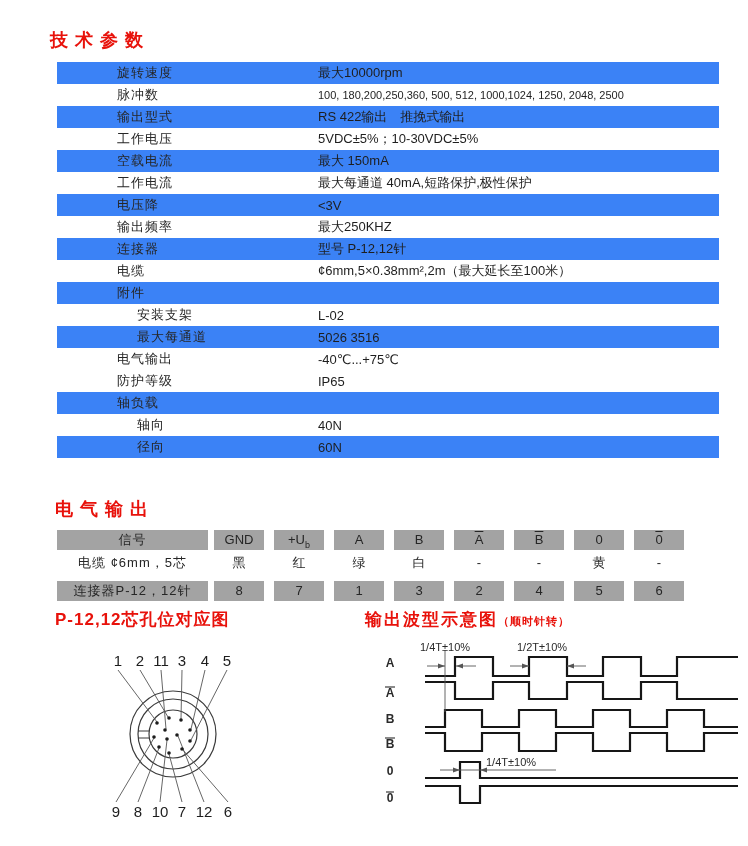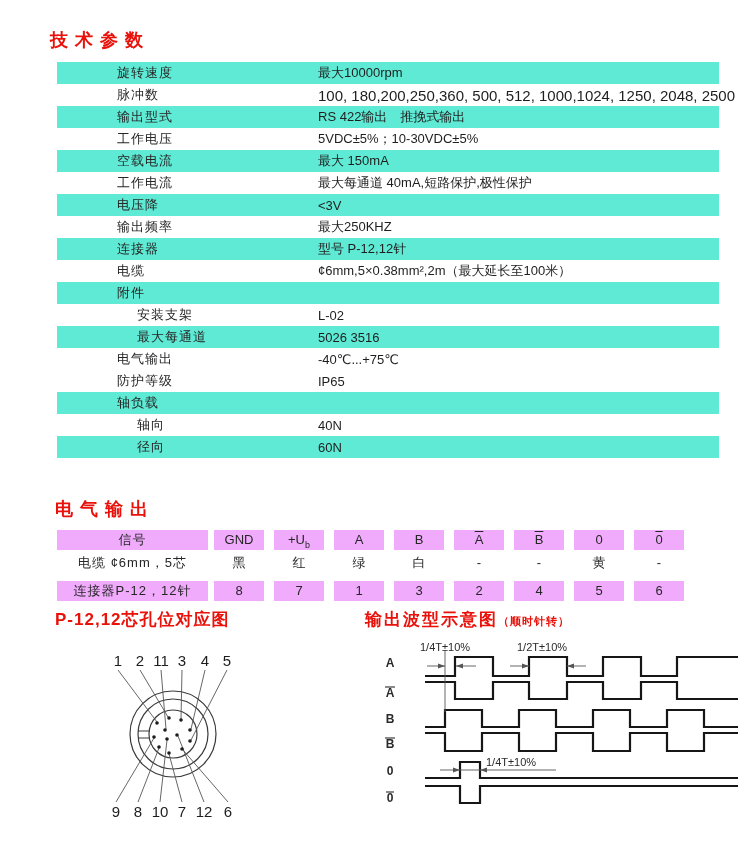--- a/index.html
+++ b/index.html
@@ -7,34 +7,34 @@
     width:748px; height:846px; background:#ffffff; position:relative;
     font-family:"Liberation Sans","DejaVu Sans",sans-serif;
     color:#262626; overflow:hidden;
   }
   .sec-title { position:absolute; color:#e8120b; font-weight:bold; white-space:nowrap; }
 
   
   #tech-title { left:50px; top:28px; font-size:18px; letter-spacing:7px; }
   #tech-table { position:absolute; left:57px; top:62px; width:662px; }
   .trow { height:22px; position:relative; font-size:13px; }
-  .trow.g { background:#5eead4; }
+  .trow.g { background:#3b82f6; }
   .tlabel { position:absolute; left:60px; top:50%; transform:translateY(-50%); letter-spacing:1px; white-space:nowrap; }
   .trow.ind .tlabel { left:80px; }
   .tvalue { position:absolute; left:261px; top:50%; transform:translateY(-50%); white-space:nowrap; color:#1e1e1e; }
-  .trow.small .tvalue { font-size:15px; }
+  .trow.small .tvalue { font-size:11px; }
 
   
   #elec-title { left:55px; top:497px; font-size:18px; letter-spacing:7px; }
   #elec-table { position:absolute; left:57px; top:530px; width:634px; }
   .erow { position:relative; height:20px; font-size:13px; }
   .erow.r0 { margin-bottom:3px; }
   .erow.r1 { margin-bottom:8px; }
   .ecell { position:absolute; top:0; height:20px; line-height:20px; text-align:center; white-space:nowrap; }
-  .erow.boxed .ecell { background:#f0abfc; }
+  .erow.boxed .ecell { background:#a3a3a3; }
   .elabel { left:0; width:151px; letter-spacing:1px; }
   .c0{left:157px;width:50px}.c1{left:217px;width:50px}.c2{left:277px;width:50px}
   .c3{left:337px;width:50px}.c4{left:397px;width:50px}.c5{left:457px;width:50px}
   .c6{left:517px;width:50px}.c7{left:577px;width:50px}
   .ov { text-decoration:overline; }
   sub { font-size:9px; }
 
   
   #pin-title  { left:55px;  top:608px; font-size:17px; letter-spacing:1px; }
   #wave-title { left:365px; top:608px; font-size:17px; letter-spacing:2px;font-family:Liberation Mono, monospace; }

